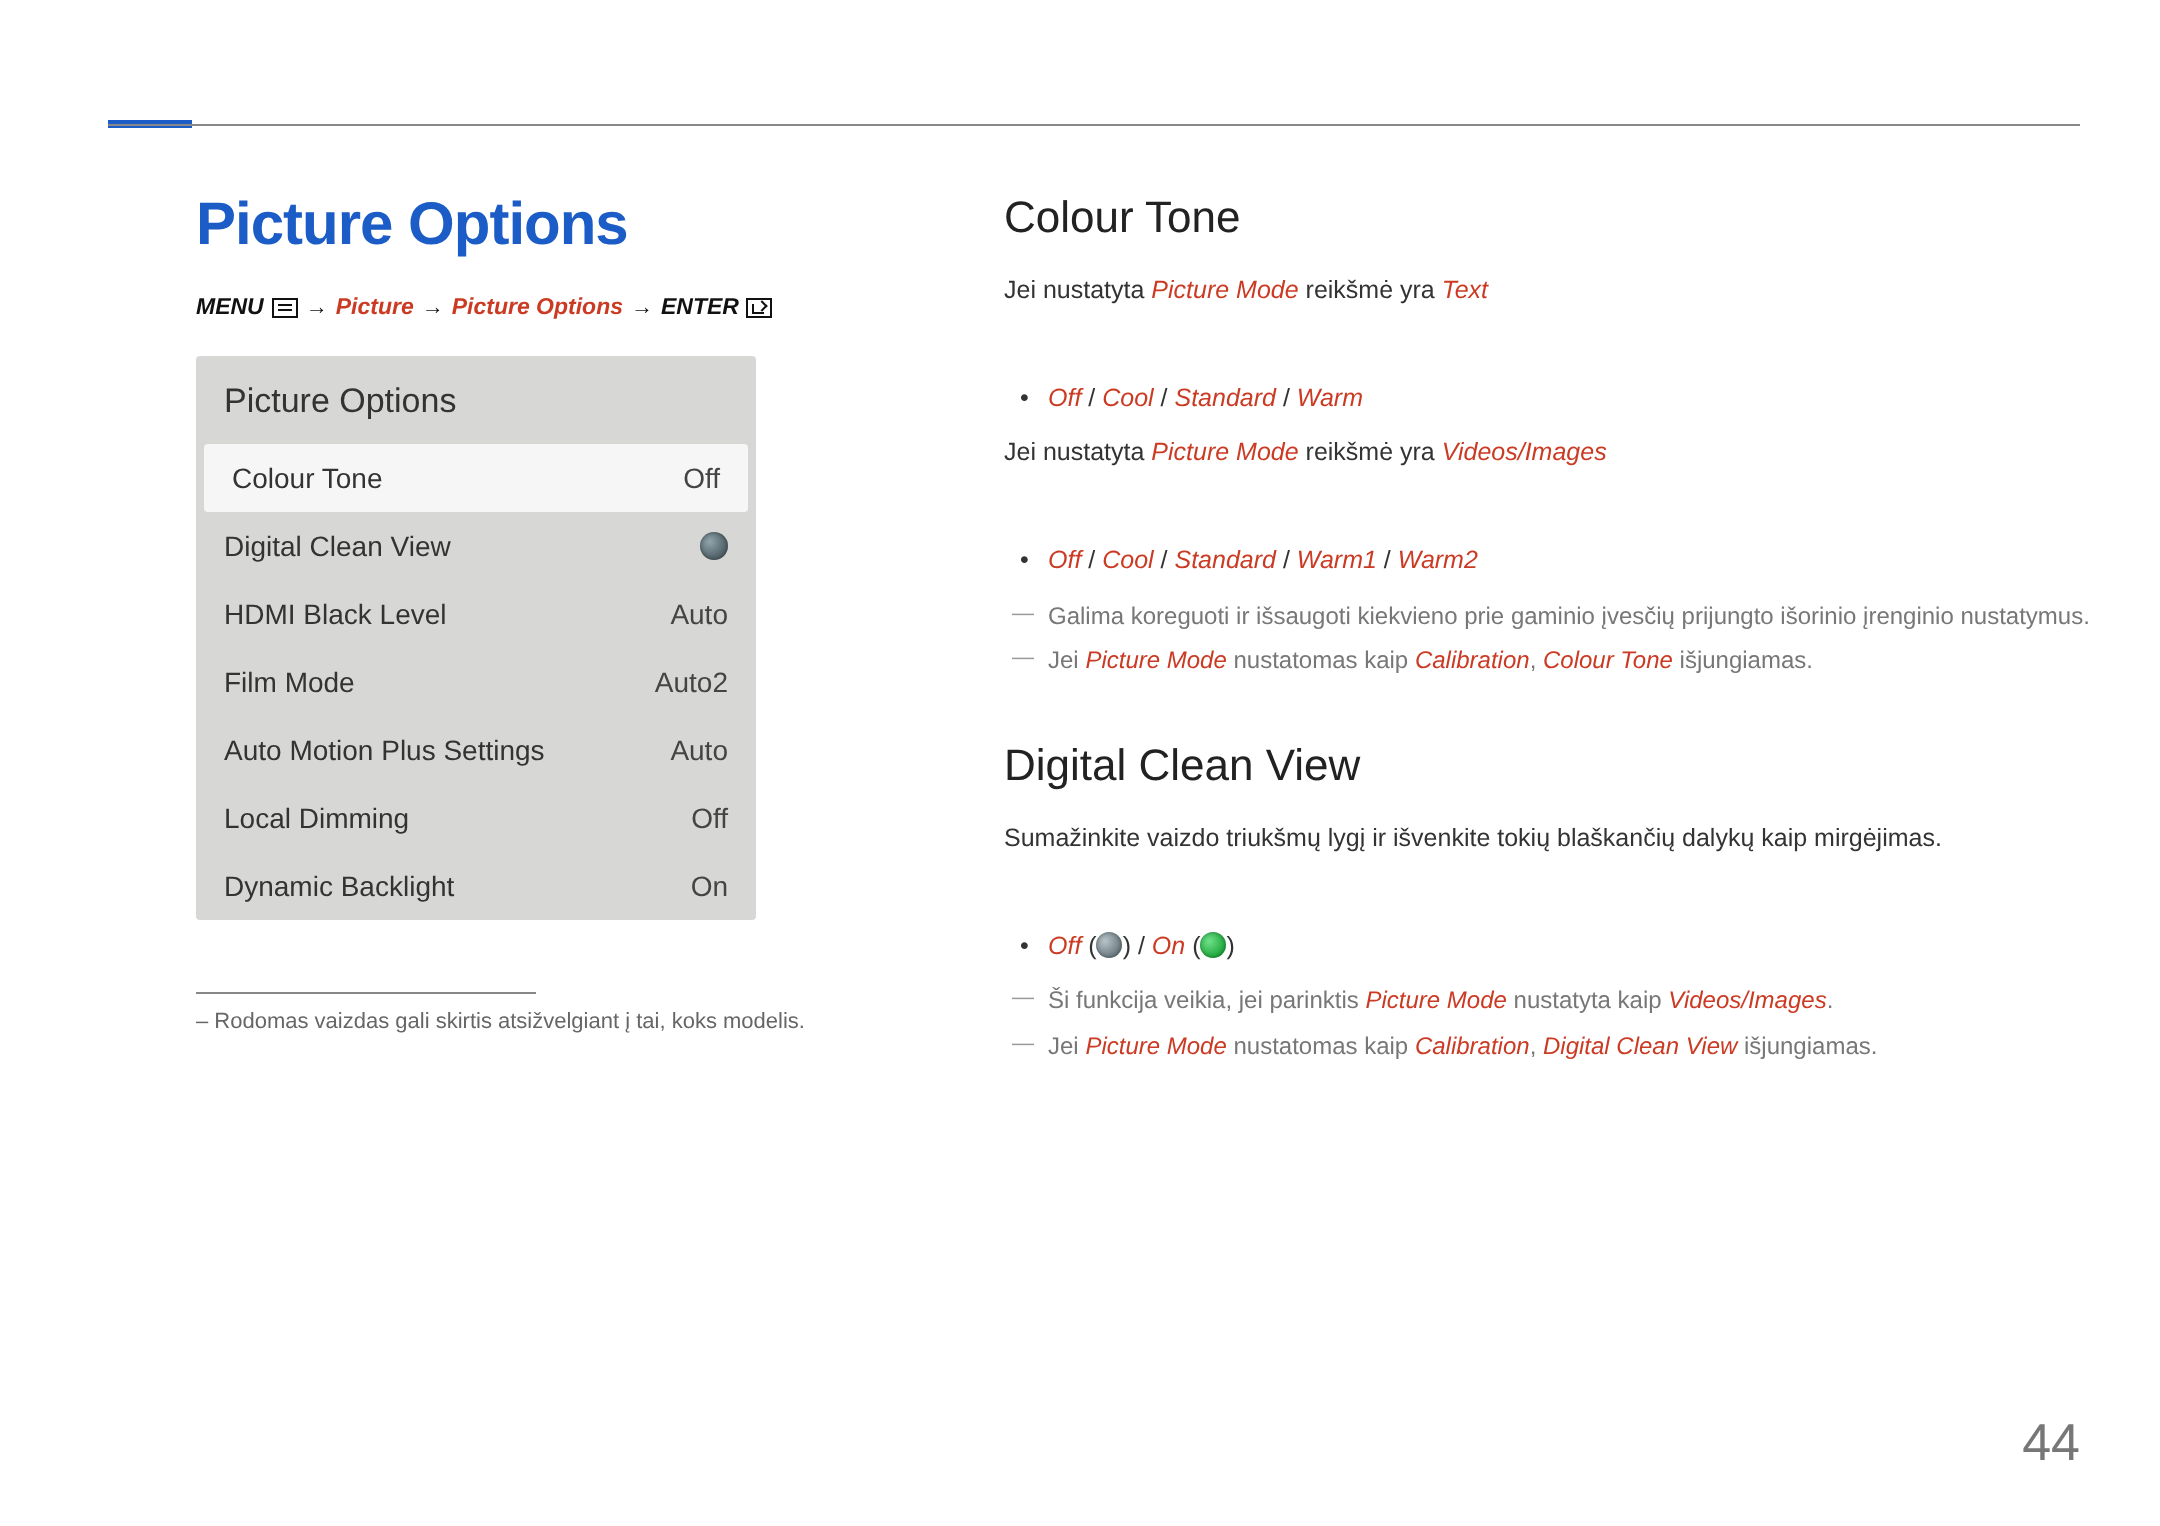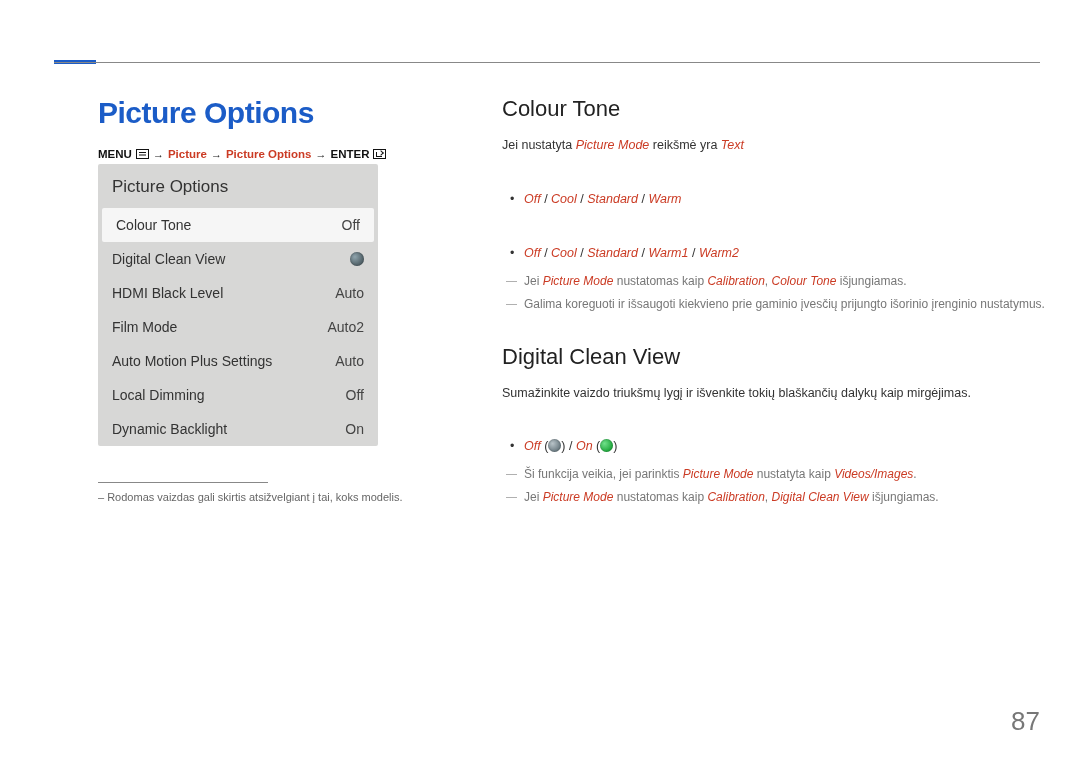--- a/index.html
+++ b/index.html
@@ -46,21 +46,22 @@
     letter-spacing: -0.5px;
   }
   .breadcrumb {
     font-size: 11.5px;
     font-weight: 700;
     color: #111;
     display: flex;
     align-items: center;
     flex-wrap: wrap;
     gap: 4px;
-    margin-bottom: 4px;
+    margin-bottom: 18px;
+    font-style: italic;
   }
   .breadcrumb .crumb-hl { color: #cb3b24; font-weight:700; }
   .icon-box {
     display:inline-block; width:13px; height:10px; border:1.4px solid #111; position:relative; vertical-align:middle;
   }
   .icon-box.menu::before { content:""; position:absolute; left:2px; right:2px; top:2px; height:1.2px; background:#111; box-shadow: 0 2.5px 0 #111; }
   .icon-box.enter::before { content:""; position:absolute; left:2px; top:2px; width:5px; height:4px; border-left:1.3px solid #111; border-bottom:1.3px solid #111; }
   .icon-box.enter::after { content:""; position:absolute; right:2px; top:1px; width:3px; height:3px; border-right:1.3px solid #111; border-top:1.3px solid #111; transform:rotate(45deg); }
   .arrow { font-size:11px; }
   .panel {
@@ -211,44 +212,47 @@
 
     <div class="body-line">
       <span>Jei nustatyta </span><span class="hl">Picture Mode</span><span> reikšmė yra </span><span class="hl">Text</span>
     </div>
     <ul class="bul">
       <li>
         <span class="hl">Off</span><span> / </span><span class="hl">Cool</span><span> / </span><span class="hl">Standard</span><span> / </span><span class="hl">Warm</span>
       </li>
     </ul>
 
+    <div class="body-line">
+      <span>Jei nustatyta </span><span class="hl">Picture Mode</span><span> reikšmė yra </span><span class="hl">Videos/Images</span>
+    </div>
     <ul class="bul">
       <li>
         <span class="hl">Off</span><span> / </span><span class="hl">Cool</span><span> / </span><span class="hl">Standard</span><span> / </span><span class="hl">Warm1</span><span> / </span><span class="hl">Warm2</span>
       </li>
     </ul>
 
     <div class="dash-note">
+      <span>Galima koreguoti ir išsaugoti kiekvieno prie gaminio įvesčių prijungto išorinio įrenginio nustatymus.</span>
+    </div>
+    <div class="dash-note">
       <span>Jei </span><span class="hl">Picture Mode</span><span> nustatomas kaip </span><span class="hl">Calibration</span><span>, </span><span class="hl">Colour Tone</span><span> išjungiamas.</span>
-    </div>
-    <div class="dash-note">
-      <span>Galima koreguoti ir išsaugoti kiekvieno prie gaminio įvesčių prijungto išorinio įrenginio nustatymus.</span>
     </div>
 
     <div class="h2 second">Digital Clean View</div>
 
     <div class="body-line">Sumažinkite vaizdo triukšmų lygį ir išvenkite tokių blaškančių dalykų kaip mirgėjimas.</div>
     <ul class="bul">
       <li>
         <span class="hl">Off</span><span> (</span><span class="swatch grey"></span><span>)</span><span> / </span><span class="hl">On</span><span> (</span><span class="swatch green"></span><span>)</span>
       </li>
     </ul>
 
     <div class="dash-note">
       <span>Ši funkcija veikia, jei parinktis </span><span class="hl">Picture Mode</span><span> nustatyta kaip </span><span class="hl">Videos/Images</span><span>.</span>
     </div>
     <div class="dash-note">
       <span>Jei </span><span class="hl">Picture Mode</span><span> nustatomas kaip </span><span class="hl">Calibration</span><span>, </span><span class="hl">Digital Clean View</span><span> išjungiamas.</span>
     </div>
   </div>
 </div>
 
-<div class="page-num">87</div>
+<div class="page-num">44</div>
 
 </body></html>

